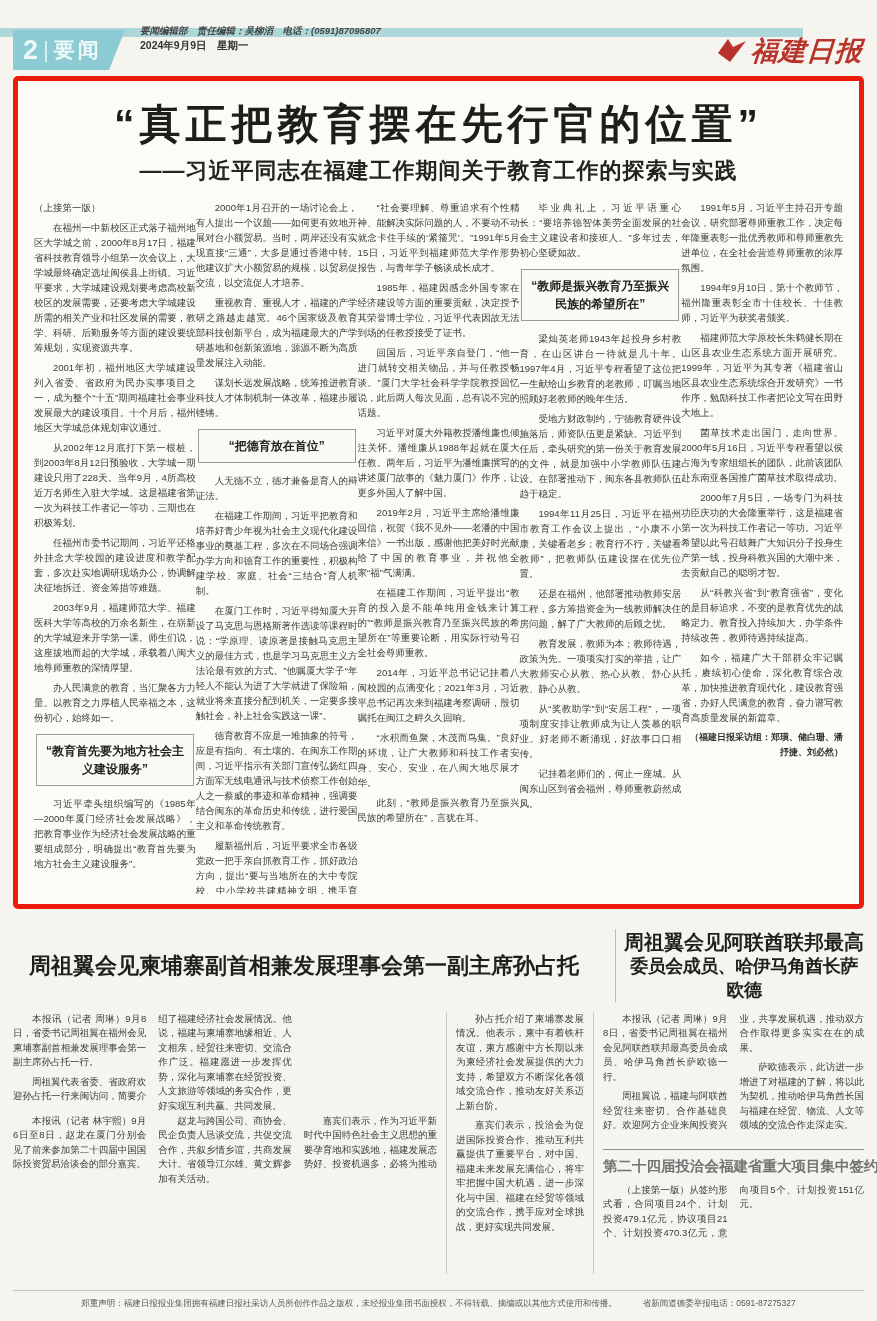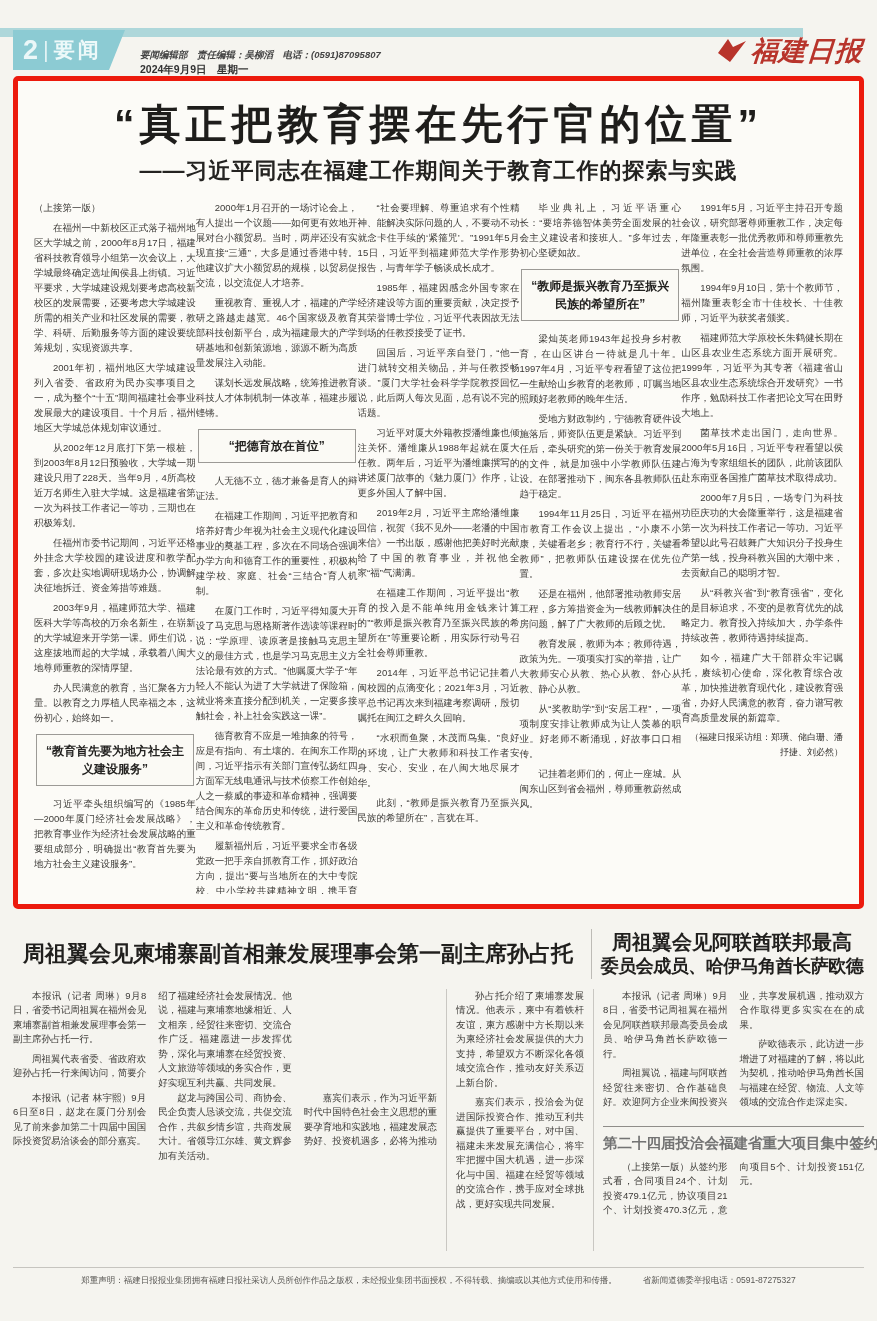--- a/index.html
+++ b/index.html
@@ -9,45 +9,45 @@
 
   
   .topbar{position:relative;height:76px;}
   .teal-strip{position:absolute;top:28px;left:0;right:74px;height:9px;background:#aed7da;}
   .section-tab{position:absolute;left:13px;top:30px;width:112px;height:40px;background:#8ccbd3;
     clip-path:polygon(0 0,100% 0,calc(100% - 16px) 100%,0 100%);
     display:flex;align-items:center;justify-content:flex-start;padding-left:10px;box-sizing:border-box;color:#f3fbfb;}
   .sec-no{font-size:27px;font-weight:700;opacity:.92;}
   .sec-div{font-size:22px;margin:0 5px;opacity:.85;font-weight:300;}
   .sec-name{font-size:21px;font-weight:700;letter-spacing:3px;opacity:.95;}
-  .edit-info{position:absolute;left:140px;top:48px;line-height:1.45;}
+  .edit-info{position:absolute;left:140px;top:24px;line-height:1.45;}
   .edit-line1{font-size:9.5px;font-weight:700;font-style:italic;color:#444;}
   .edit-line2{font-size:10.5px;font-weight:700;color:#333;}
   .masthead{position:absolute;right:14px;top:33px;display:flex;align-items:center;gap:4px;}
   .masthead-text{font-family:"DejaVu Serif","Liberation Serif",serif;font-style:italic;font-weight:900;
     font-size:27px;color:#b8342b;letter-spacing:1px;transform:skewX(-4deg);}
 
   
   .main-box{margin:0 13px;border:5px solid #ec1a0d;border-radius:5px;background:#fcfbf7;
     padding:14px 0 10px;box-sizing:border-box;}
   .main-title{margin:6px 10px 0;text-align:center;font-size:41px;font-weight:900;color:#1e1d1b;
     letter-spacing:5px;line-height:1.15;}
   .main-subtitle{margin:8px 10px 4px;text-align:center;font-size:22px;font-weight:800;color:#242321;letter-spacing:1px;}
   .cols{display:flex;padding:10px 16px 0;height:694px;overflow:hidden;}
   .mcol{flex:1;min-width:0;font-size:9.5px;line-height:15px;text-align:justify;color:#3c3a37;overflow:hidden;}
   .bp{margin:0 0 5px;text-indent:2em;}
   .bp.ni{text-indent:0;}
   .subhead{border:1px solid #9c9a96;background:#fbfaf5;color:#232220;font-size:12px;font-weight:800;
     text-align:center;padding:7px 5px;margin:9px 2px 10px;line-height:1.5;}
-  .credit{margin:4px 0 0;text-align:right;font-size:9px;font-weight:400;color:#33312e;}
+  .credit{margin:4px 0 0;text-align:right;font-size:9px;font-weight:700;color:#33312e;}
 
   
   .bottom{margin:20px 13px 0;}
   .bhead-row{display:flex;align-items:center;}
-  .cam-title{width:562px;margin:4px;text-align:center;font-size:22px;font-weight:900;color:#201f1d;
+  .cam-title{width:562px;margin:16px;text-align:left;font-size:22px;font-weight:900;color:#201f1d;
     letter-spacing:0;line-height:1.25;white-space:nowrap;}
   .vrule{width:1px;align-self:stretch;background:#bdbbb6;margin:0 8px;}
   .uae-title{flex:1;margin:0;text-align:center;font-weight:900;color:#201f1d;line-height:1.3;}
   .uae-title .l1{font-size:20px;display:block;}
   .uae-title .l2{font-size:18px;display:block;letter-spacing:-0.5px;}
   .bcols-row{display:flex;margin-top:10px;}
   .zone-left{width:424px;}
   .zone-mid{width:128px;border-left:1px solid #c9c7c2;border-right:1px solid #c9c7c2;
     margin:0 9px;padding:0 9px;height:262px;overflow:hidden;
     font-size:9.5px;line-height:14.5px;text-align:justify;color:#3c3a37;}

